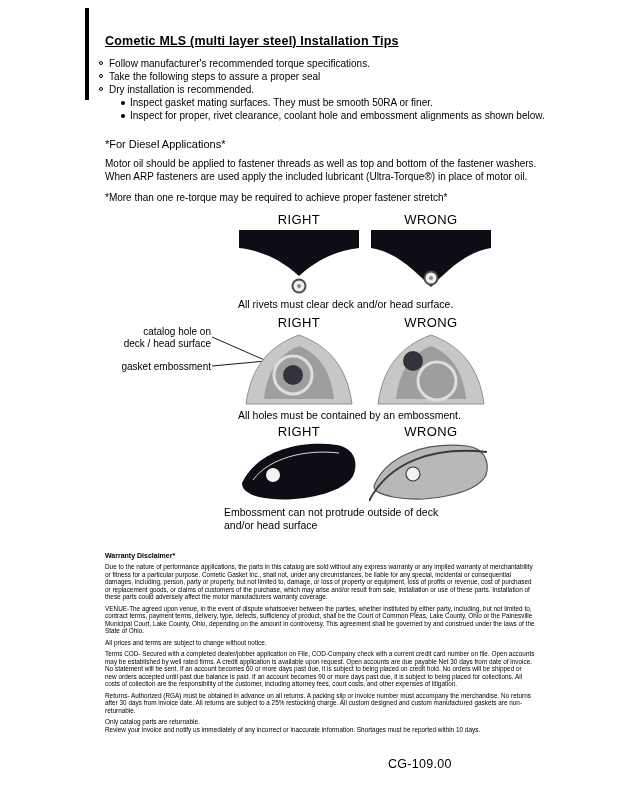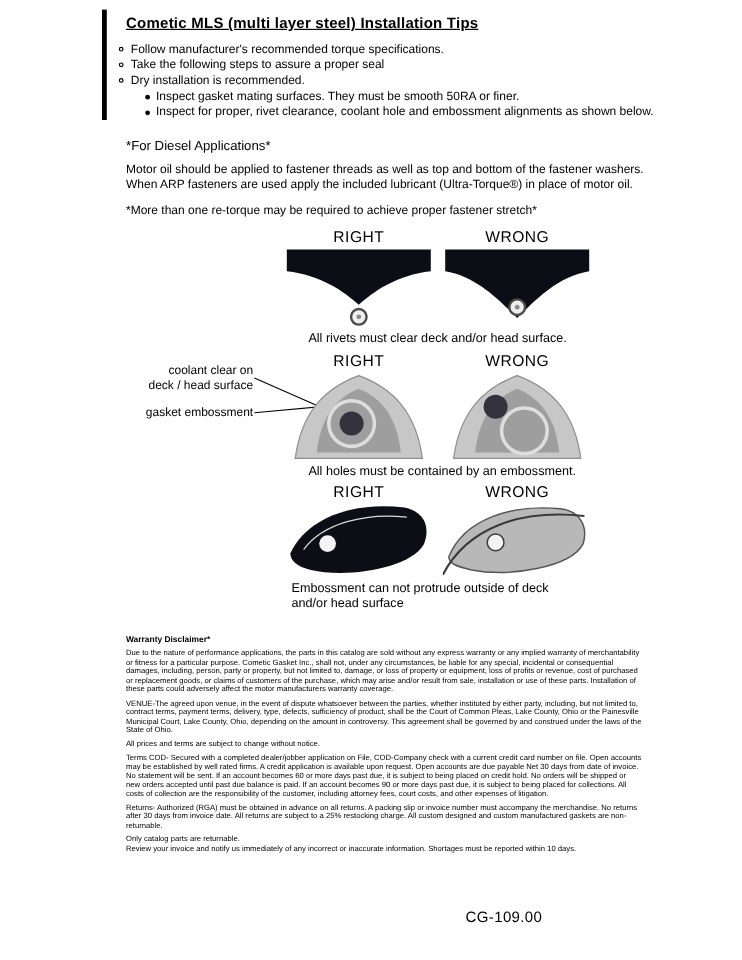--- a/index.html
+++ b/index.html
@@ -1,36 +1,36 @@
 <!DOCTYPE html>
 <html><head>
 <meta charset="utf-8">
 <style>
   * { margin:0; padding:0; box-sizing:border-box; }
   html,body { background:#ffffff; }
   body { font-family:"Liberation Sans", sans-serif; color:#000; }
   .page { position:relative; width:618px; height:800px; background:#fff; overflow:hidden; }
   .edge-mark { position:absolute; left:85px; top:8px; width:4px; height:92px; background:#000; }
-  .content { padding:10px 70px 0 97px; }
+  .content { padding:32px 70px 0 97px; }
 
   .title { font-size:12.5px; font-weight:bold; text-decoration:underline; margin:2px 0 9px 8px; letter-spacing:0.2px; }
 
   .bullets { margin-left:0; }
   .bullet { position:relative; font-size:10px; line-height:13px; padding-left:12px; }
   .dot-open { position:absolute; left:2px; top:4px; width:4px; height:4px; border:1px solid #000; border-radius:50%; }
   .dot-fill { position:absolute; left:3px; top:4.5px; width:4px; height:4px; background:#000; border-radius:50%; }
   .bullet.sub { margin-left:21px; }
 
   .heading { font-size:11px; font-weight:normal; margin:16px 0 0 8px; }
   .para { font-size:10px; line-height:12.8px; width:436px; margin:8px 0 0 8px; }
 
   .diagrams { position:relative; height:322px; margin-top:8px; }
   .dg-label { position:absolute; font-size:13px; width:124px; text-align:center; letter-spacing:0.4px; }
   .panel { position:absolute; }
-  .caption { position:absolute; font-size:10.5px; line-height:13px;margin-left:19px; }
+  .caption { position:absolute; font-size:10.5px; line-height:13px; }
   .pointer-label { position:absolute; font-size:10px; line-height:11.5px; text-align:right; }
   .pointer-lines { position:absolute; }
 
   .warranty { margin:18px 0 0 8px; width:430px; }
   .warranty h3 { font-size:7px; font-weight:bold; margin-bottom:4px; }
   .warranty p { font-size:6.4px; line-height:7.5px; margin-bottom:4px; }
   .warranty p.tight { margin-bottom:0.5px; }
 
   .footer { position:absolute; left:388px; top:757px; font-size:12.5px; letter-spacing:0.3px; }
 </style>
@@ -84,21 +84,21 @@
         <path d="M2,1 H122 V19 C96,23 76,44 62,58 C48,44 28,23 2,19 Z" fill="#0d0d15"></path>
         <circle cx="62" cy="49" r="6.5" fill="#efefef" stroke="#4b4b4b" stroke-width="2"></circle>
         <circle cx="62" cy="49" r="2" fill="#8a8a8a"></circle>
       </svg>
       <div class="caption" style="left:141px; top:86px;">All rivets must clear deck and/or head surface.</div>
 
       <div class="dg-label" style="left:140px; top:103px;">RIGHT</div>
       <div class="dg-label" style="left:272px; top:103px;">WRONG</div>
 
       <div class="pointer-label" style="left:18px; top:114px; width:96px;">
-        <div>coolant clear on</div>
+        <div>catalog hole on</div>
         <div>deck / head surface</div>
       </div>
       <div class="pointer-label" style="left:4px; top:149px; width:110px;">gasket embossment</div>
 
       <svg class="pointer-lines" style="left:114px; top:116px;" width="84" height="50" viewBox="0 0 84 50">
         <line x1="1" y1="9" x2="74" y2="41" stroke="#000" stroke-width="0.9"></line>
         <line x1="1" y1="38" x2="66" y2="32" stroke="#000" stroke-width="0.9"></line>
       </svg>
 
       <svg class="panel" style="left:140px; top:119px;" width="124" height="76" viewBox="0 0 124 76">

